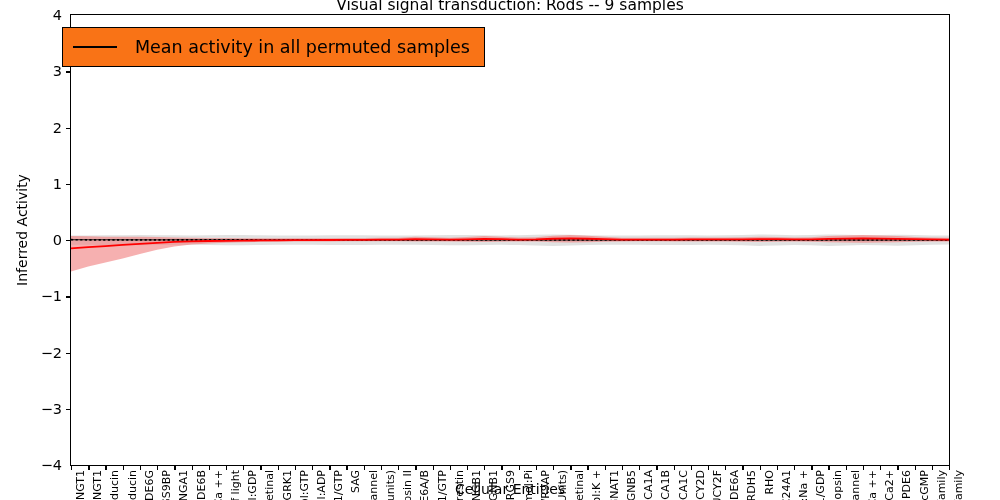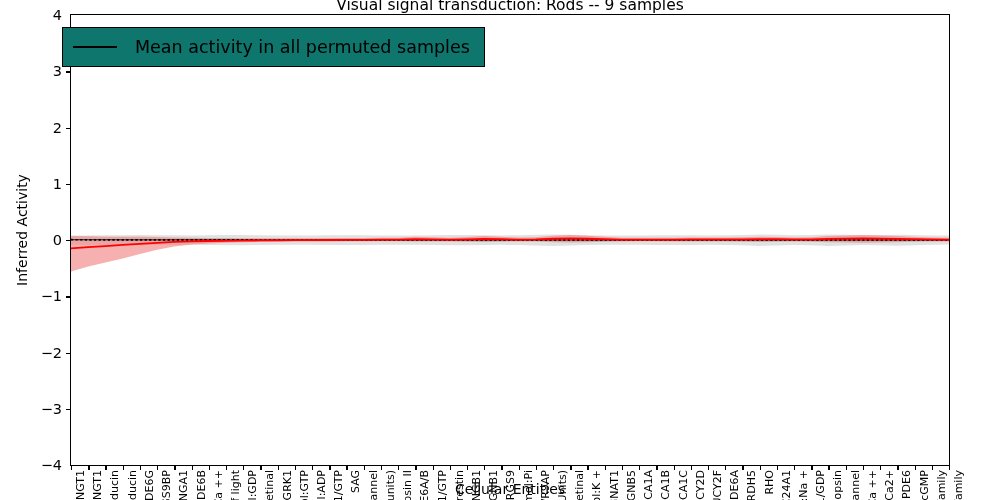--- a/index.html
+++ b/index.html
@@ -118,21 +118,21 @@
     transform: rotate(-90deg) translateX(-100%);
     line-height: 11px;
   }
 
   
   #legend {
     position: absolute;
     left: 62px;
     top: 27px;
     border: 1.3px solid #000000;
-    background: #0f766e;
+    background: #f97316;
     padding: 6px 14px 6px 10px;
     box-sizing: border-box;
   }
   .legend-row {
     display: flex;
     align-items: center;
     height: 26px;
   }
   .legend-swatch {
     width: 44px;

